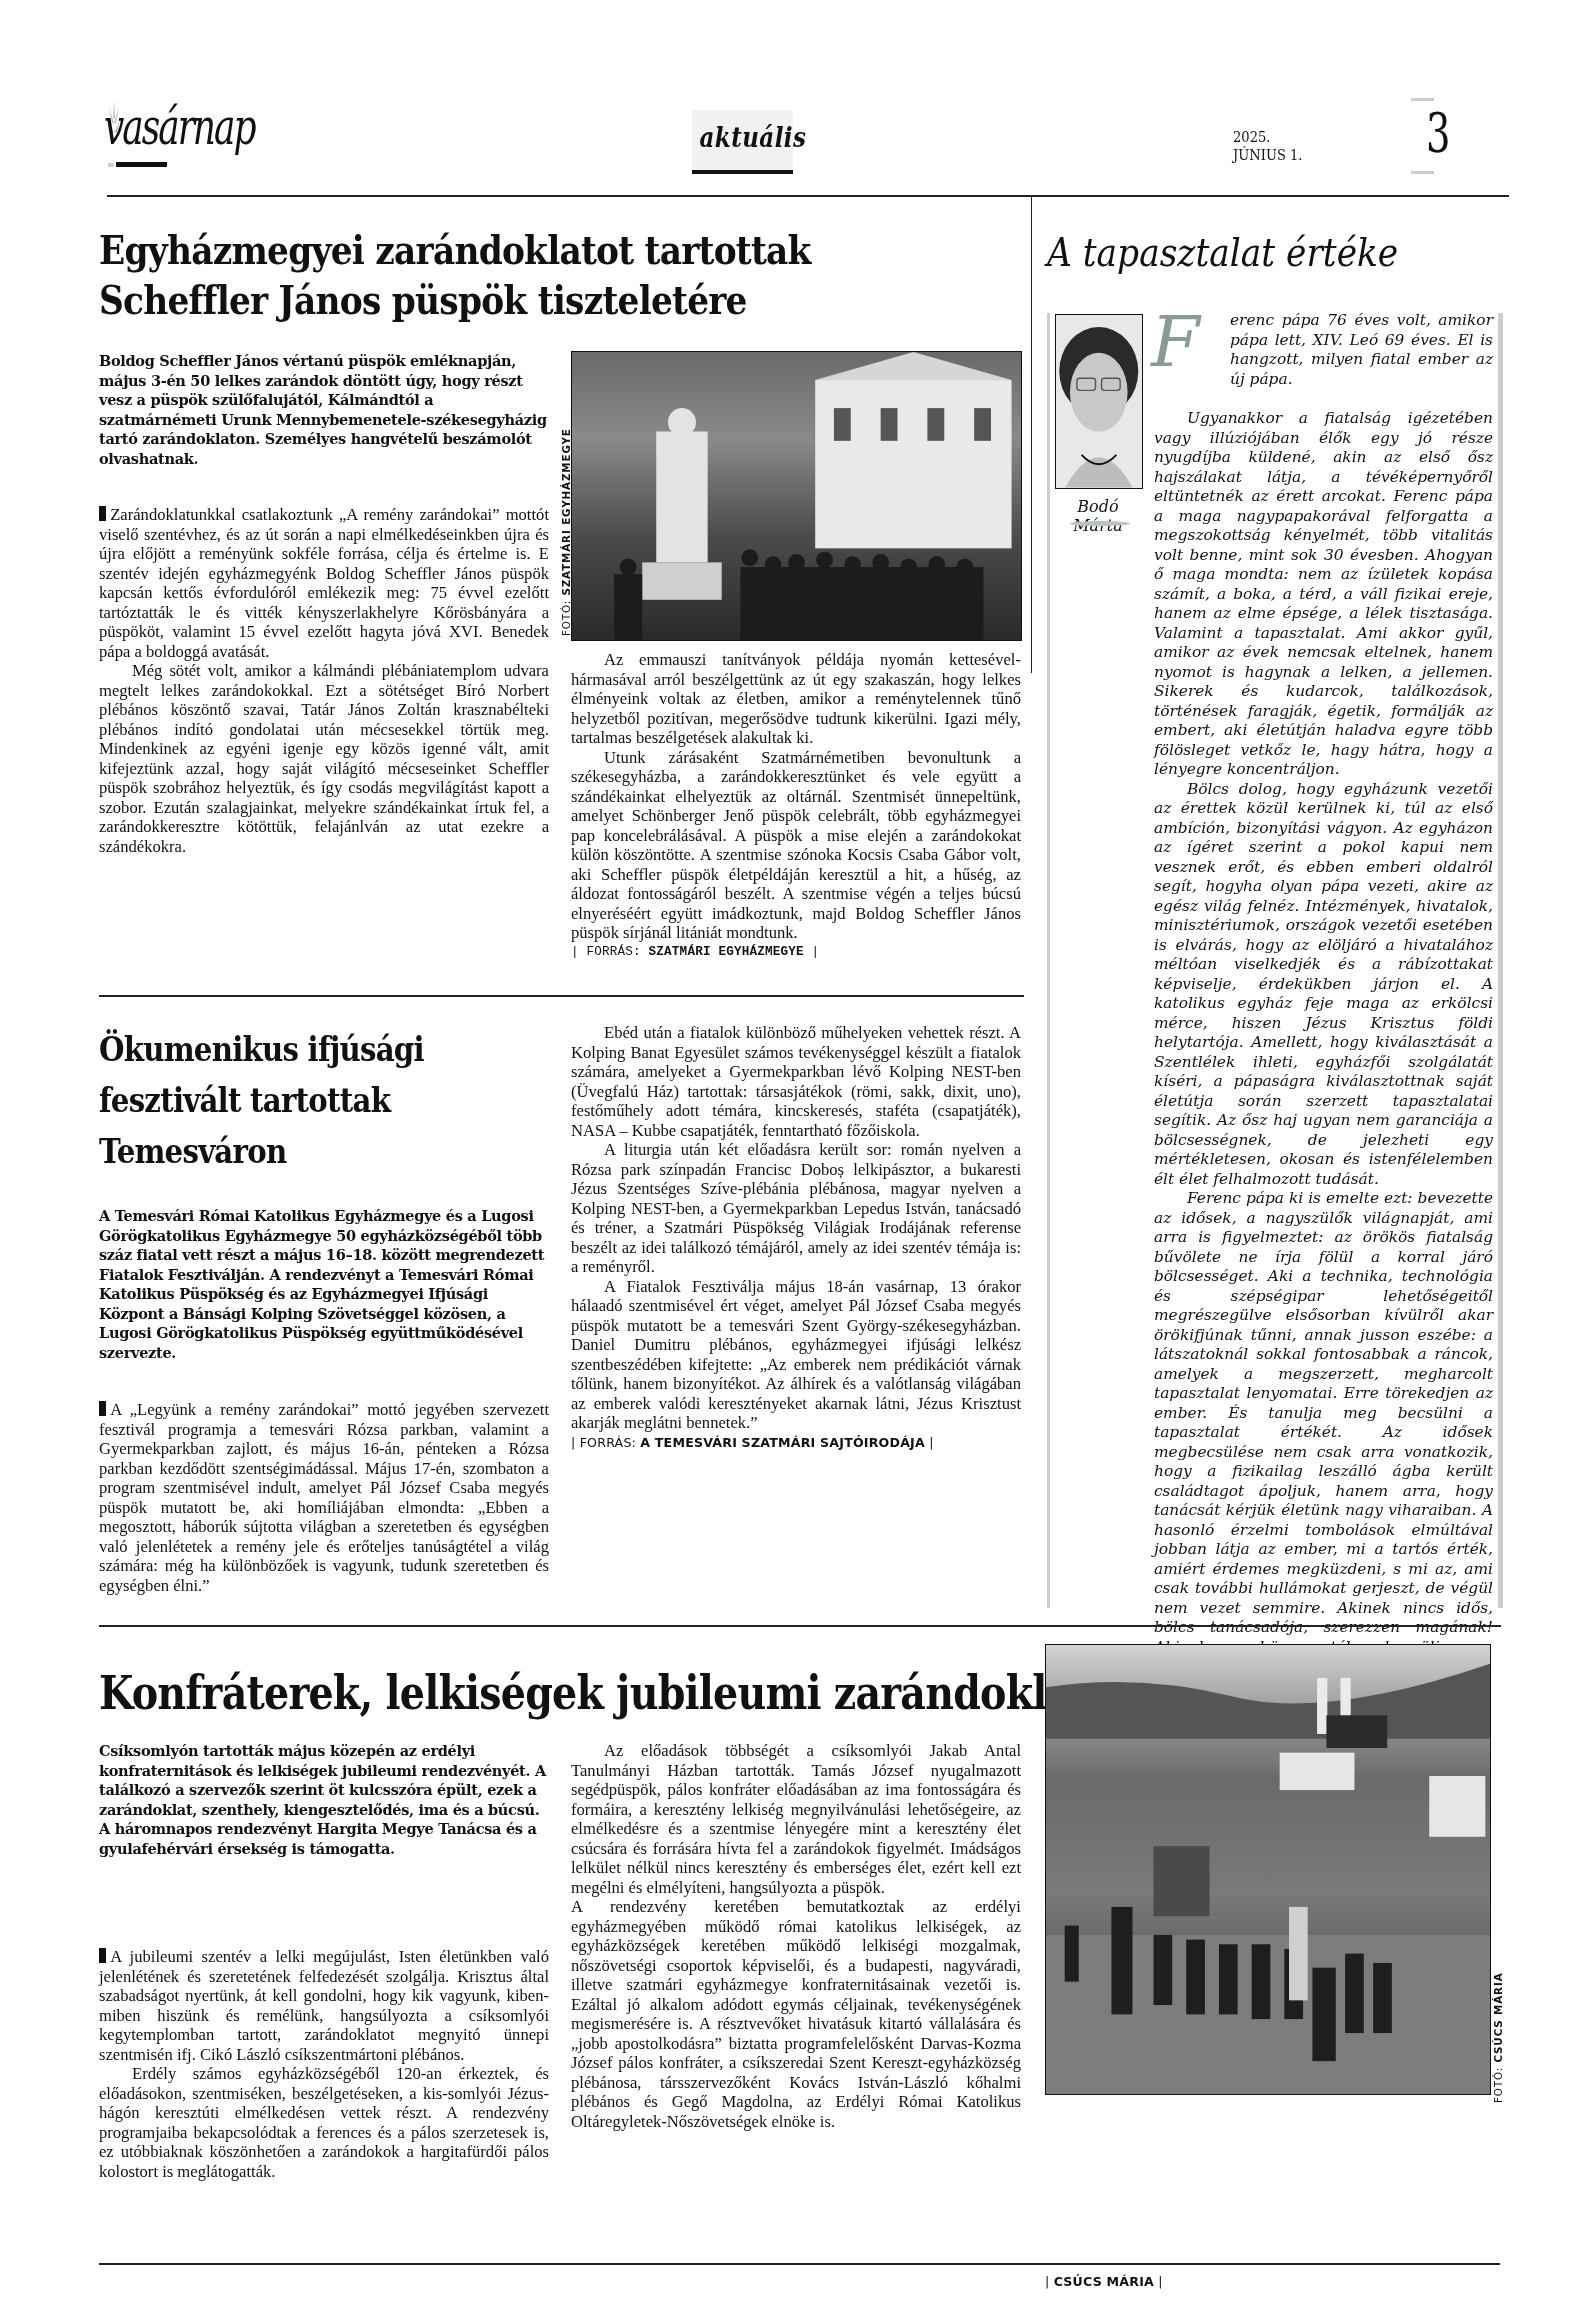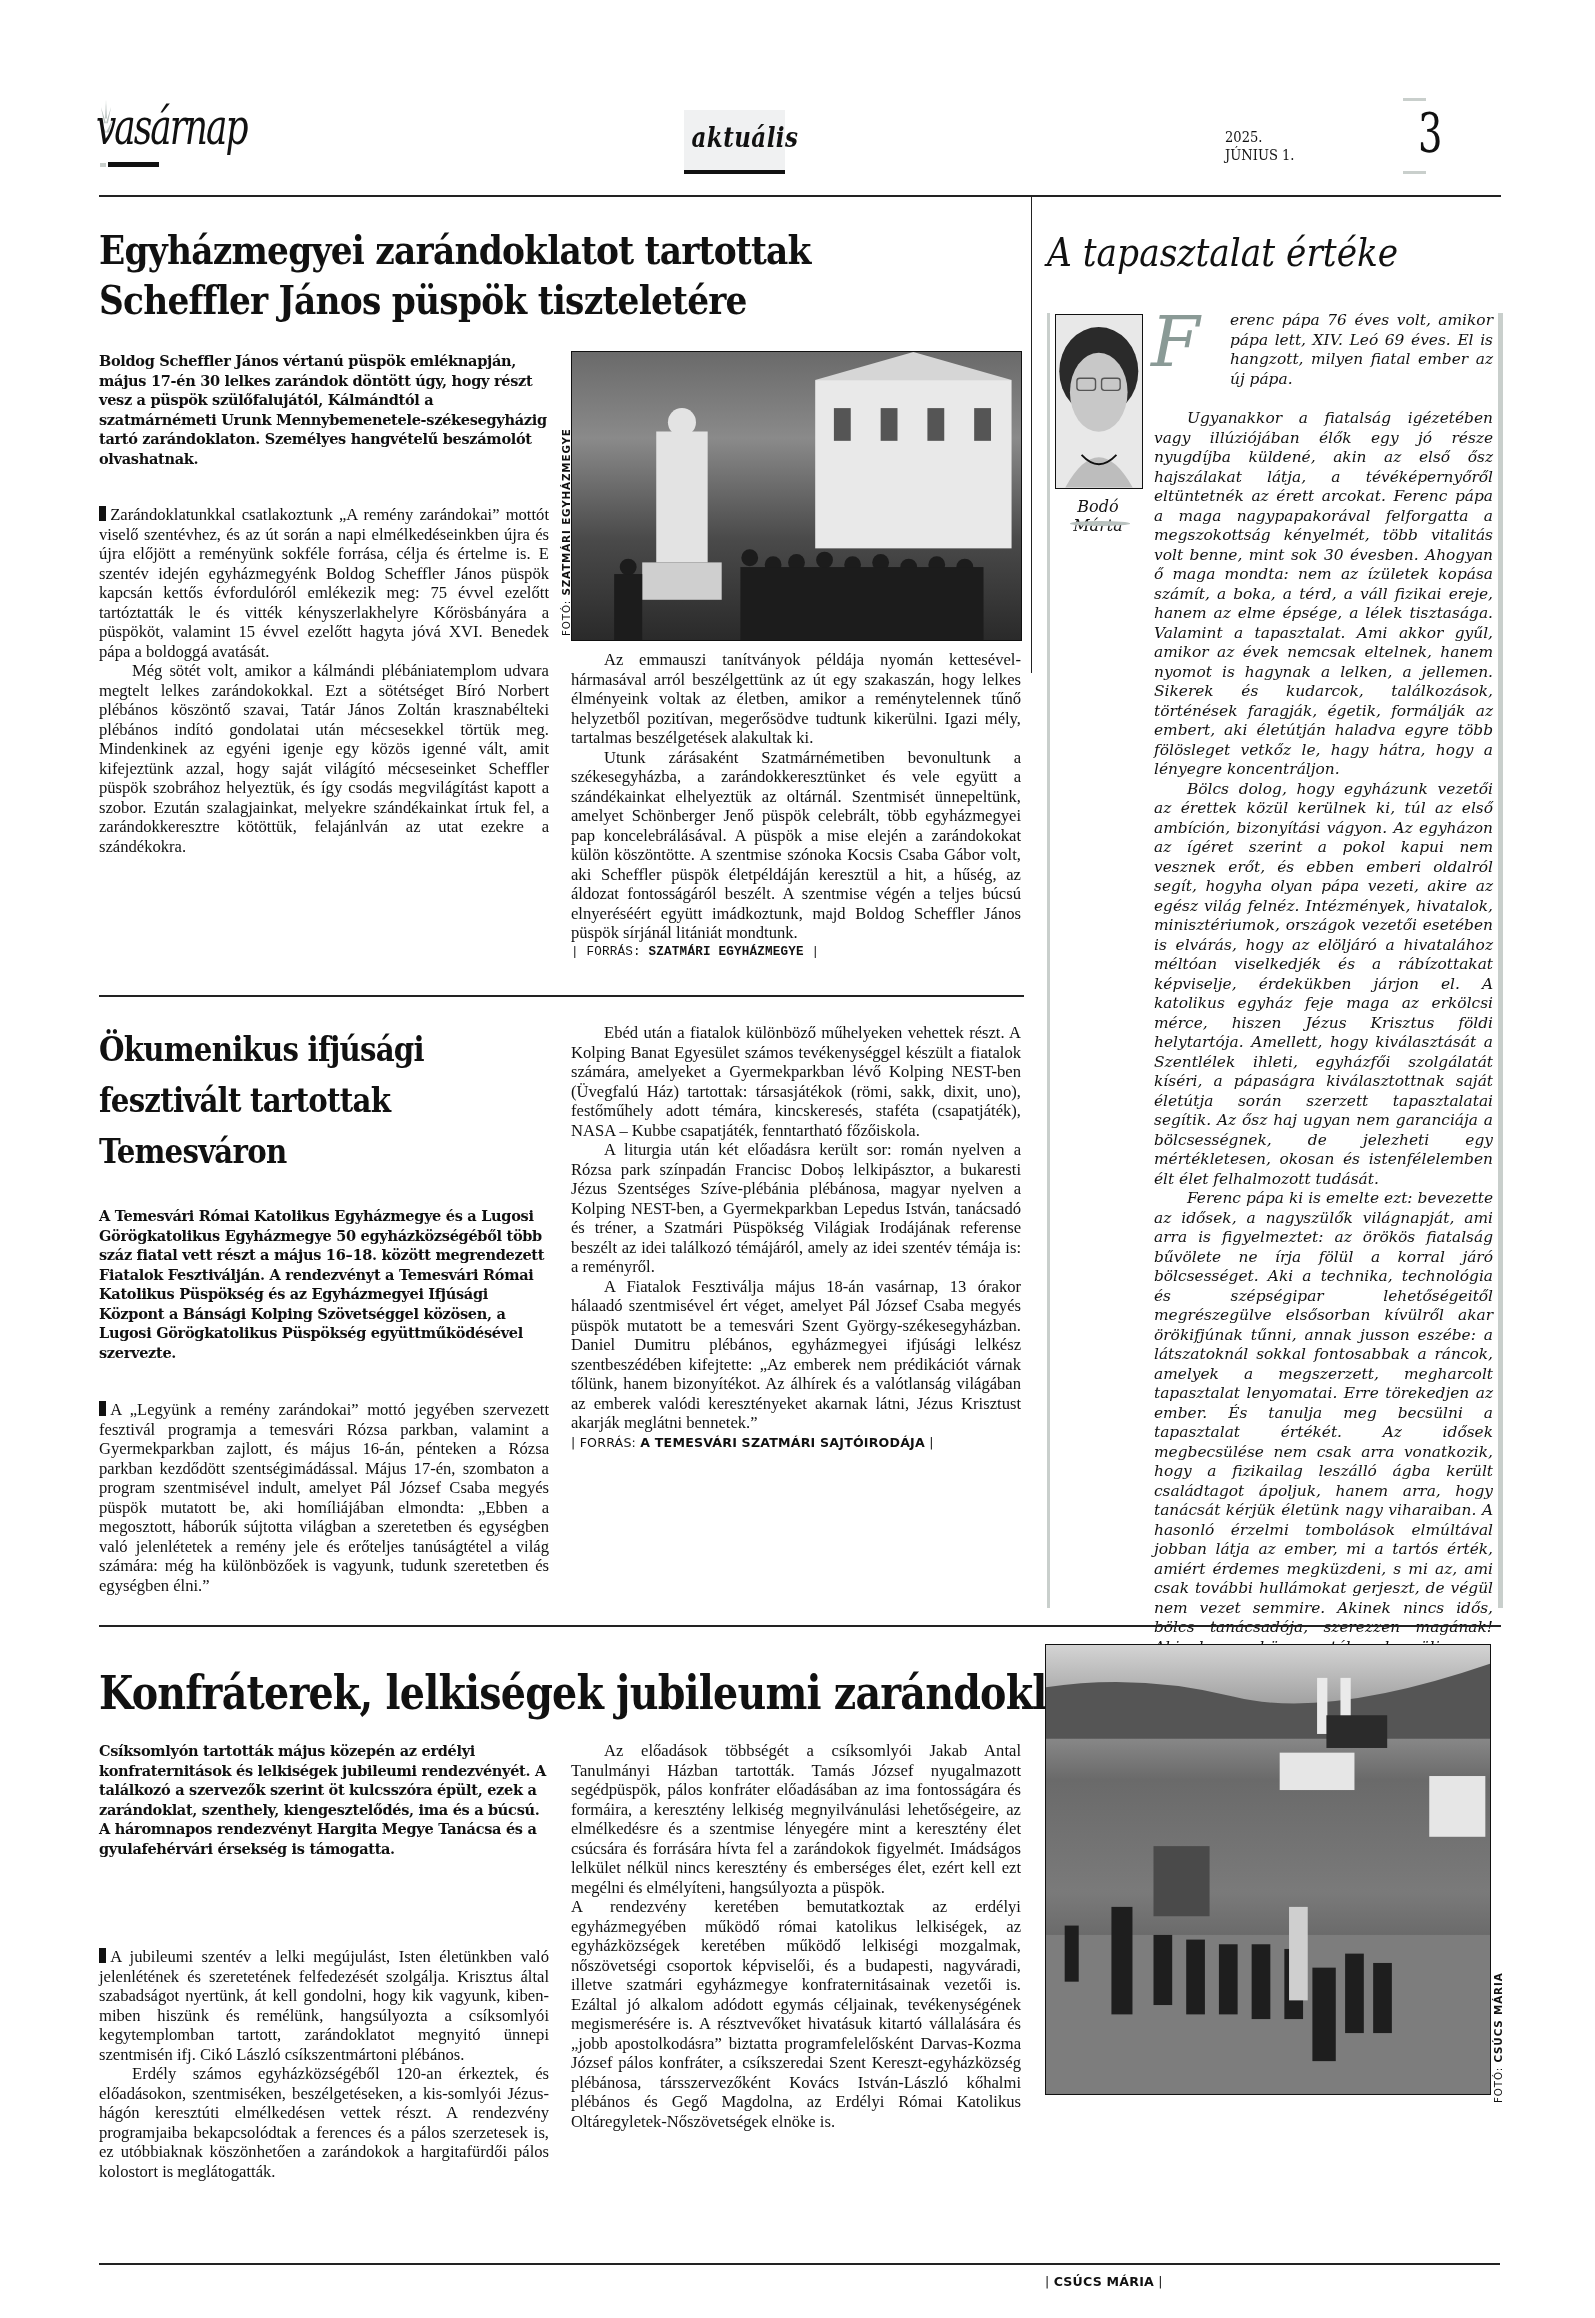--- a/index.html
+++ b/index.html
@@ -17,21 +17,21 @@
   .photo { background:#777; border:1.9px solid #111; overflow:hidden; }
   .credit { font-family:"DejaVu Sans", sans-serif; font-size:10.3px; letter-spacing:0.9px; transform-origin:left top; transform:rotate(-90deg); white-space:nowrap; color:#111; }
   .credit b { font-weight:bold; }
   .col-italic { font-family:"DejaVu Serif", serif; font-style:italic; font-size:15.4px; line-height:19.5px; text-align:justify; }
   .col-italic p { margin:0; text-indent:33px; }
   .col-italic p.first { text-indent:0;margin-left:45px; }
 </style>
 </head>
 <body>
 
-<div class="abs" style="left:0;top:0;width:1311px;height:201px;">
+<div class="abs" style="left:8px;top:0;width:1311px;height:201px;">
 
   <div class="abs" style="left:99px;top:100px;width:14px;height:37px;">
     <svg width="14" height="37" viewBox="0 0 30 80">
         <g fill="#b9c2bf">
           <path d="M15 0 L17 40 L13 40Z"></path>
           <path d="M4 15 L15 50 L11 50Z"></path>
           <path d="M26 15 L19 50 L15 50Z"></path>
           <path d="M2 45 L15 70 L9 70Z"></path>
           <path d="M28 45 L21 70 L15 70Z"></path>
         </g>
@@ -54,21 +54,21 @@
 </div>
 
 <div class="abs" style="left:1031px;top:197px;width:0.9px;height:476px;background:#222;"></div>
 
 <div class="abs" style="left:99px;top:215px;width:930px;height:766px;">
   <div class="abs headline" style="left:0;top:10.3px;width:935px;font-size:40px;line-height:50px;">
     <div style="transform:scaleX(0.86);transform-origin:left top;white-space:nowrap;">Egyházmegyei zarándoklatot tartottak</div>
     <div style="transform:scaleX(0.86);transform-origin:left top;white-space:nowrap;">Scheffler János püspök tiszteletére</div>
   </div>
 
-  <div class="abs lead" style="left:0;top:136px;width:449px;">Boldog Scheffler János vértanú püspök emléknapján, május 17-én 30 lelkes zarándok döntött úgy, hogy részt vesz a püspök szülőfalujától, Kálmándtól a szatmárnémeti Urunk Mennybemenetele-székesegyházig tartó zarándoklaton. Személyes hangvételű beszámolót olvashatnak.</div>
+  <div class="abs lead" style="left:0;top:136px;width:449px;">Boldog Scheffler János vértanú püspök emléknapján, május 3-én 50 lelkes zarándok döntött úgy, hogy részt vesz a püspök szülőfalujától, Kálmándtól a szatmárnémeti Urunk Mennybemenetele-székesegyházig tartó zarándoklaton. Személyes hangvételű beszámolót olvashatnak.</div>
 
   <div class="abs photo" style="left:472px;top:136px;width:449px;height:288px;background:linear-gradient(180deg,#6a6a6a 0%,#8a8a8a 30%,#4a4a4a 65%,#2a2a2a 100%);">
     <svg width="449" height="288" viewBox="0 0 960 616">
       <rect x="520" y="60" width="420" height="360" fill="#e9e9e9"></rect>
       <polygon points="520,60 730,0 940,60" fill="#d6d6d6"></polygon>
       <rect x="560" y="120" width="36" height="70" fill="#555"></rect>
         <rect x="660" y="120" width="36" height="70" fill="#555"></rect>
         <rect x="760" y="120" width="36" height="70" fill="#555"></rect>
         <rect x="860" y="120" width="36" height="70" fill="#555"></rect>
       <rect x="180" y="170" width="110" height="280" fill="#e3e3e3"></rect>

